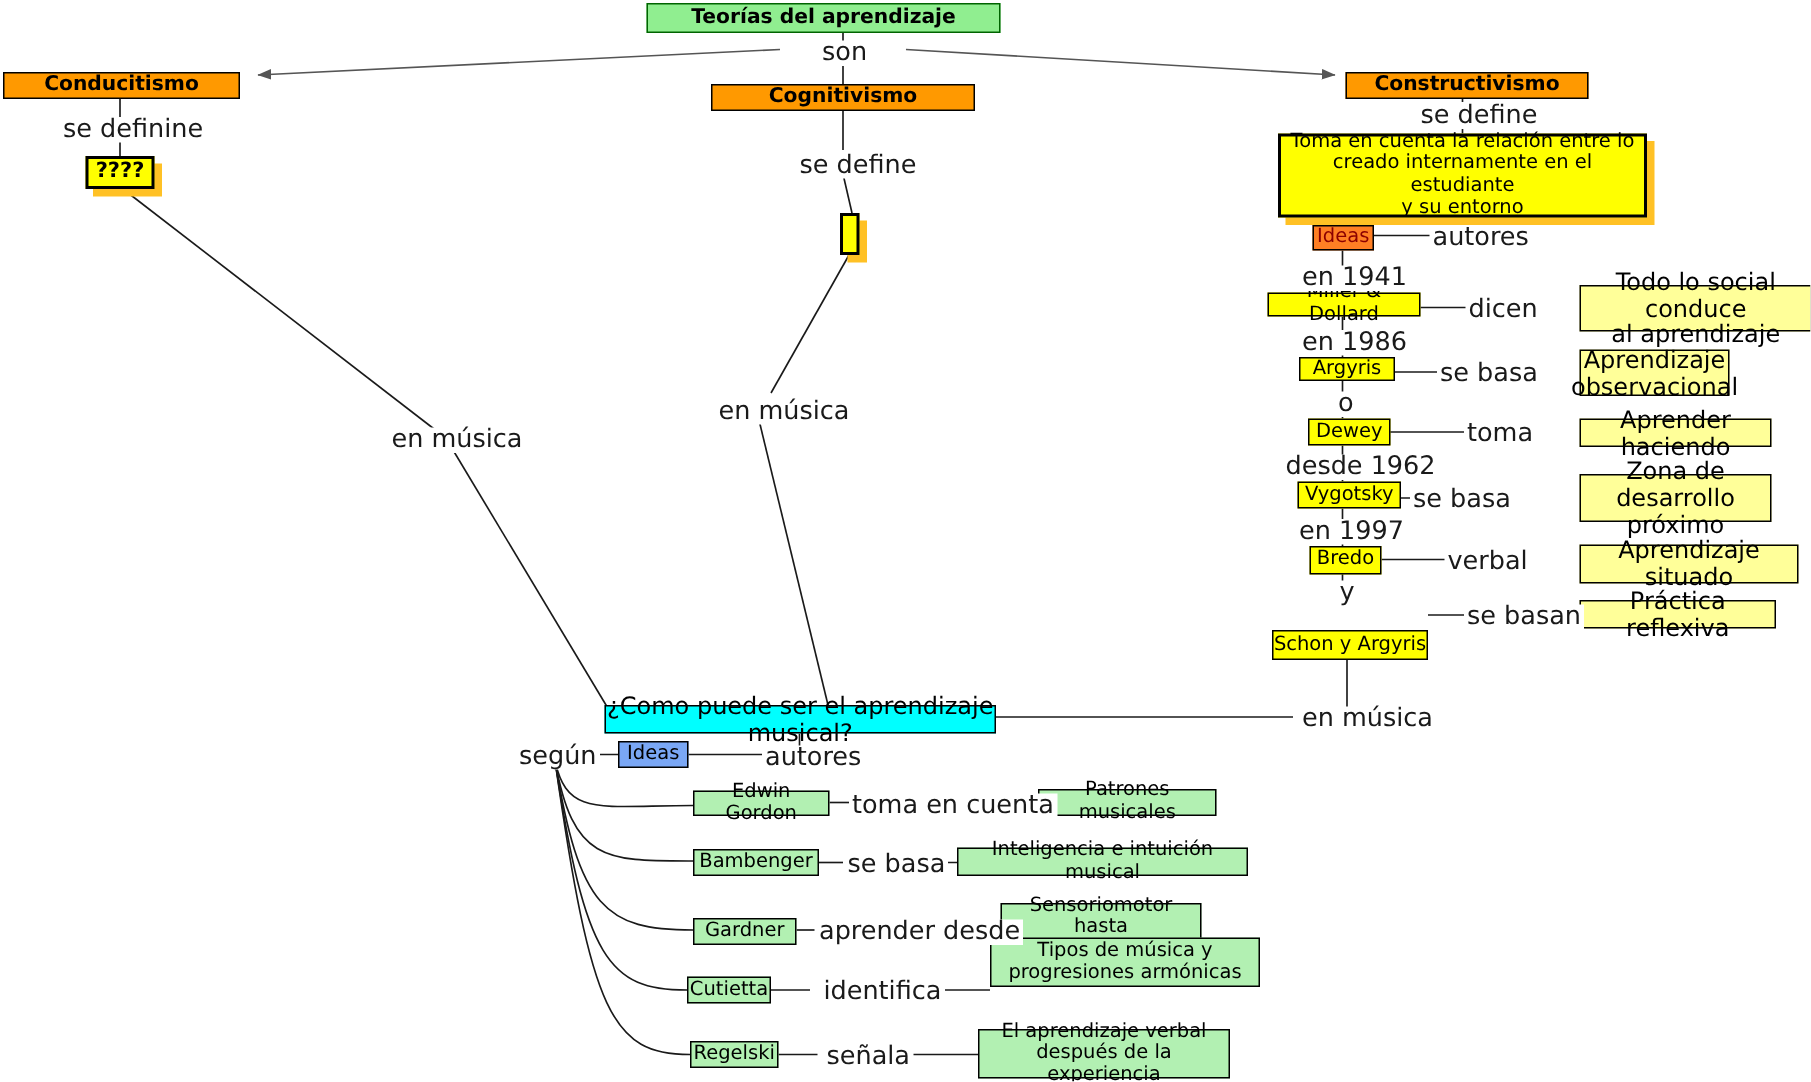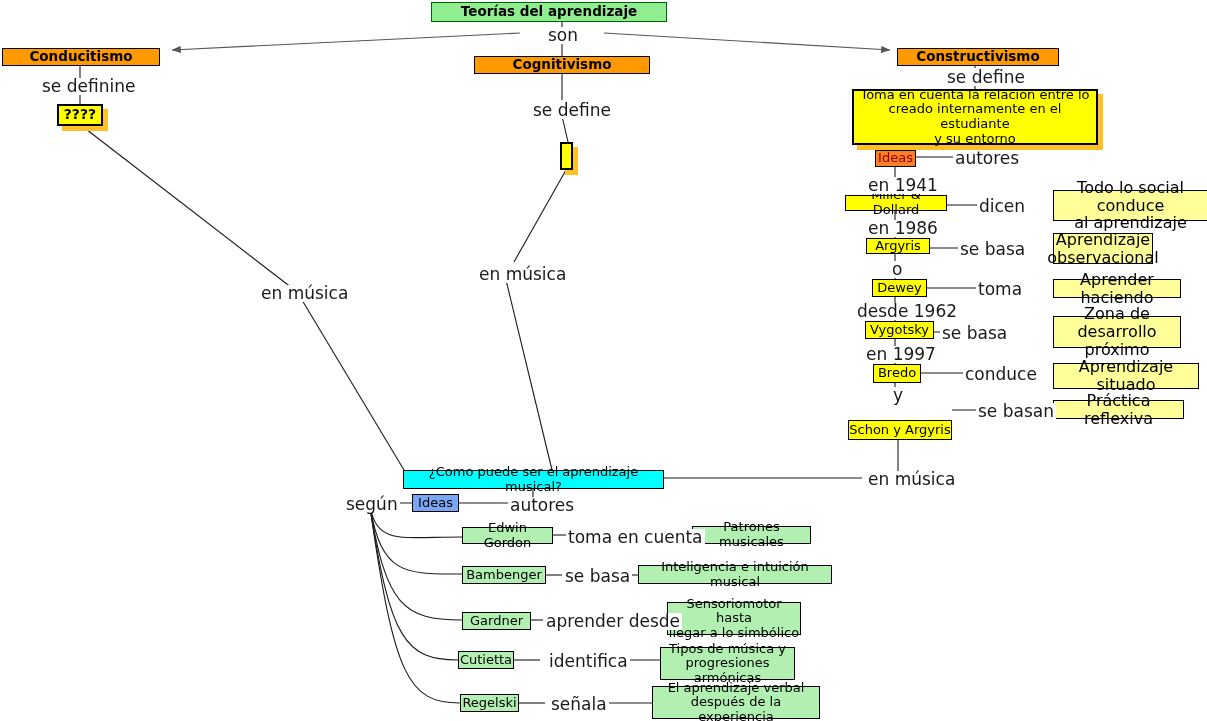--- a/index.html
+++ b/index.html
@@ -92,21 +92,21 @@
   }
   .n-ideas-orange {
     background: #ff7f24;
     border: 1px solid #000000;
     font-size: 13px;
     color: #8b0000;
   }
   .n-question {
     background: #00ffff;
     border: 1px solid #000000;
-    font-size: 13px;
+    font-size: 16px;
     color: #000000;
   }
   .n-ideas-blue {
     background: #7aa7f5;
     border: 1px solid #000000;
     font-size: 13px;
     color: #000000;
   }
   .n-green {
     background: #b2f0b2;
@@ -251,21 +251,21 @@
   <div class="node n-green" style="left:462px; top:527px; width:91px; height:17px;">Edwin Gordon</div>
   <div class="node n-green" style="left:462px; top:566px; width:84px; height:18px;">Bambenger</div>
   <div class="node n-green" style="left:462px; top:612px; width:69px; height:18px;">Gardner</div>
   <div class="node n-green" style="left:458px; top:651px; width:56px; height:18px;">Cutietta</div>
   <div class="node n-green" style="left:460px; top:694px; width:59px; height:18px;">Regelski</div>
 
   <div class="node n-green" style="left:692px; top:526px; width:119px; height:18px;">Patrones musicales</div>
   <div class="node n-green" style="left:638px; top:565px; width:194px; height:19px;">Inteligencia e intuición musical</div>
   <div class="node n-green" style="left:667px; top:602px; width:134px; height:33px;">Sensoriomotor hasta
 llegar a lo simbólico</div>
-  <div class="node n-green" style="left:660px; top:647px; width:135px; height:33px;">Tipos de música y
+  <div class="node n-green" style="left:660px; top:625px; width:180px; height:33px;">Tipos de música y
 progresiones armónicas</div>
   <div class="node n-green" style="left:652px; top:686px; width:168px; height:33px;">El aprendizaje verbal
 después de la experiencia</div>
 
   <div class="lbl" style="left:546px; top:27px;">son</div>
 
   <div class="lbl" style="left:40px; top:78px;">se definine</div>
 
   <div class="lbl" style="left:531px; top:102px;">se define</div>
 
@@ -277,21 +277,21 @@
   <div class="lbl" style="left:866px; top:220px;">en 1986</div>
   <div class="lbl" style="left:890px; top:261px;">o</div>
   <div class="lbl" style="left:855px; top:303px;">desde 1962</div>
   <div class="lbl" style="left:864px; top:346px;">en 1997</div>
   <div class="lbl" style="left:891px; top:387px;">y</div>
 
   <div class="lbl" style="left:977px; top:198px;">dicen</div>
   <div class="lbl" style="left:958px; top:241px;">se basa</div>
   <div class="lbl" style="left:976px; top:281px;">toma</div>
   <div class="lbl" style="left:940px; top:325px;">se basa</div>
-  <div class="lbl" style="left:963px; top:366px;">conduce</div>
+  <div class="lbl" style="left:963px; top:366px;">verbal</div>
   <div class="lbl" style="left:976px; top:403px;">se basan</div>
 
   <div class="lbl" style="left:259px; top:285px;">en música</div>
   <div class="lbl" style="left:477px; top:266px;">en música</div>
   <div class="lbl" style="left:866px; top:471px;">en música</div>
 
   <div class="lbl" style="left:344px; top:496px;">según</div>
   <div class="lbl" style="left:508px; top:497px;">autores</div>
 
   <div class="lbl" style="left:566px; top:529px;">toma en cuenta</div>

